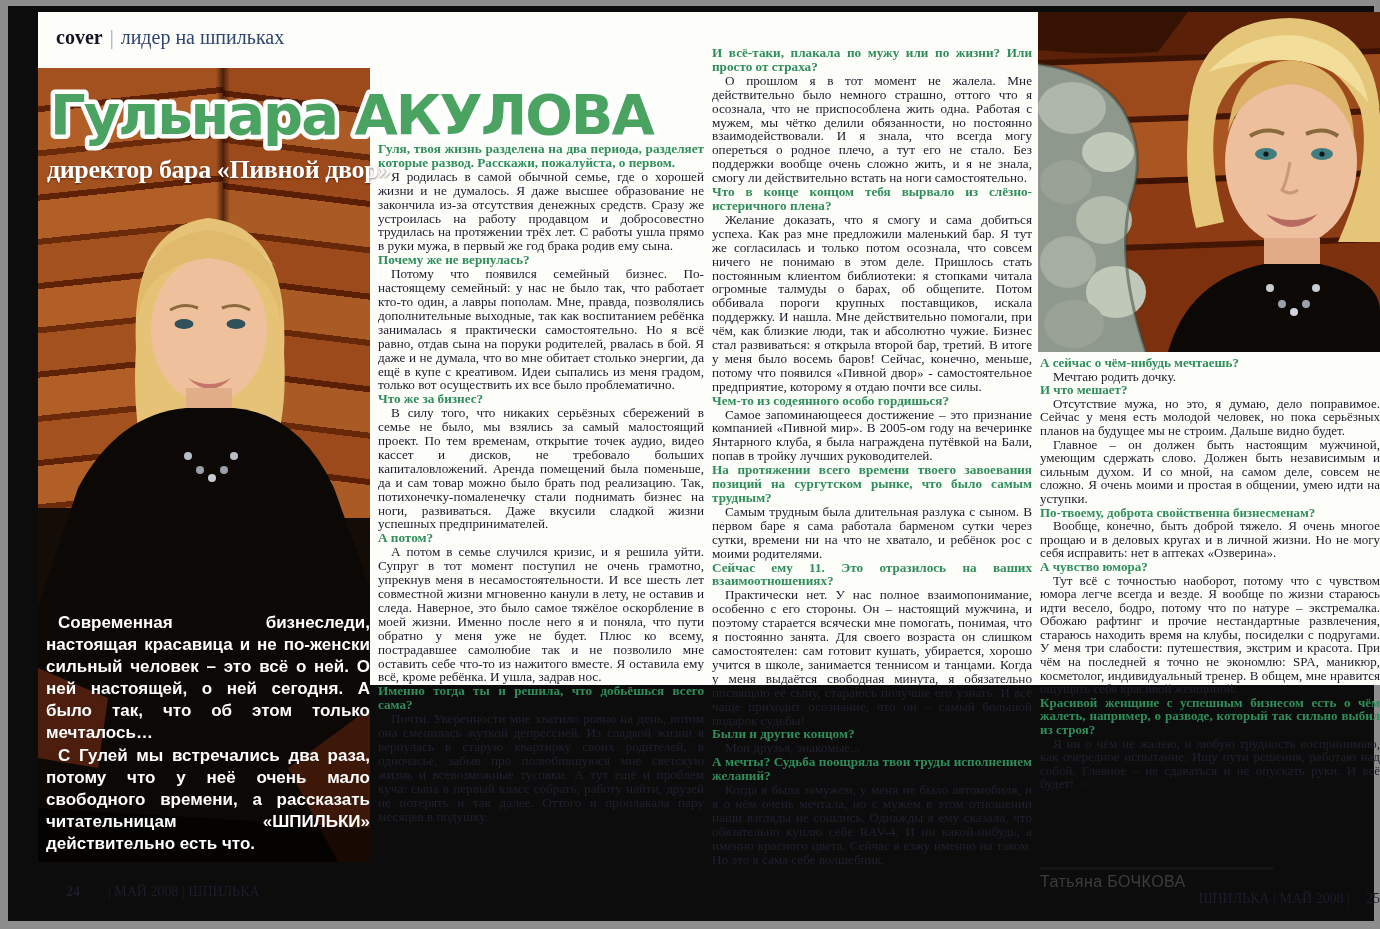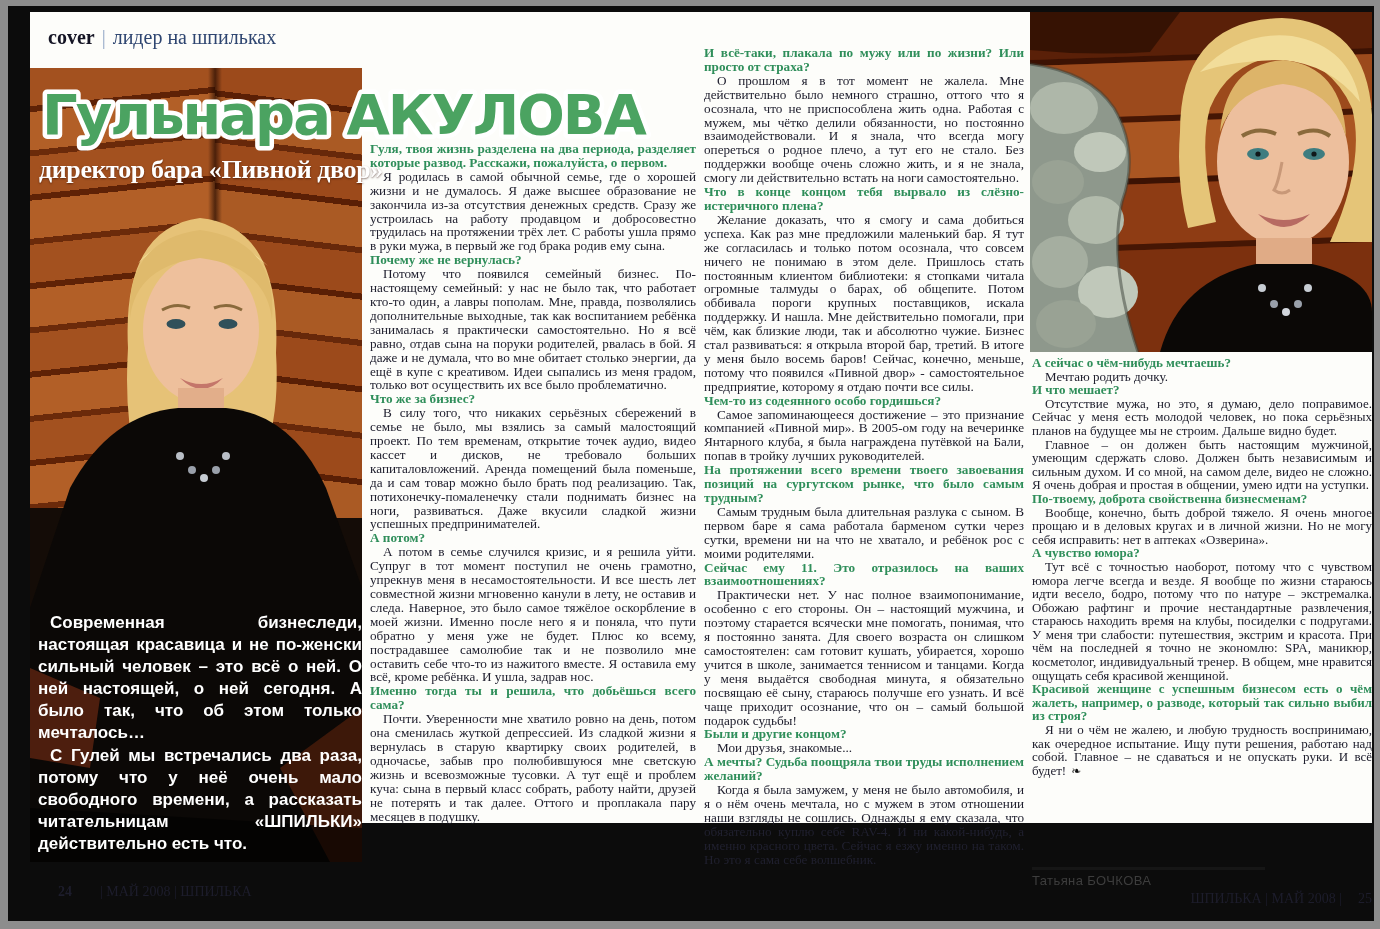--- a/index.html
+++ b/index.html
@@ -2,21 +2,21 @@
 <html><head>
 <meta charset="utf-8">
 <style>
   html,body { margin:0; padding:0; }
   body {
     width:1380px; height:929px; position:relative;
     background:#8d8d8d; overflow:hidden;
     font-family:"Liberation Serif", serif;
   }
   .mat { position:absolute; left:8px; top:6px; width:1366px; height:915px; background:#0c0c0c; }
-  .spread { position:absolute; left:30px; top:12px; width:1342px; height:811px; background:#fdfdfa; }
+  .spread { position:absolute; left:38px; top:12px; width:1342px; height:673px; background:#fdfdfa; }
 
   
   .page-header { position:absolute; left:18px; top:14px; font-size:20px; white-space:nowrap; }
   .hdr-section { font-weight:bold; color:#141424; }
   .hdr-sep { color:#93a7c7; margin:0 7px; }
   .hdr-tagline { color:#2e4570; }
 
   
   .photo { position:absolute; overflow:hidden; }
   .photo-left { left:0; top:56px; width:332px; height:794px; background:#140c07; }
@@ -47,21 +47,21 @@
   .col p.q { font-weight:bold; color:#2f8e5a; }
   .col p.a { text-indent:13px; }
   .col1 { left:340px; top:130px; width:326px; height:724px; }
   .col2 { left:674px; top:34px;  width:320px; height:822px; }
   .col3 { left:1002px; top:344px; width:340px; height:512px; font-size:13px; line-height:13.6px; }
   .endmark { margin-left:5px; color:#111; font-size:12px; }
 
   
   .author-rule { position:absolute; left:1002px; top:855px; width:233px; height:3px; background:#161616; }
   .author { position:absolute; left:1002px; top:861px; font-family:"Liberation Sans", sans-serif;
-    font-size:13px; color:#3d3d3d; letter-spacing:.4px; }
+    font-size:16px; color:#3d3d3d; letter-spacing:.4px; }
   .footer-left { position:absolute; left:28px; top:872px; font-size:14px; color:#1d1d2c; }
   .footer-left .pagenum { font-weight:bold; margin-right:28px; }
   .footer-right { position:absolute; left:1002px; top:879px; width:340px; text-align:right;
     font-size:14px; color:#1d1d2c; }
   .footer-right .pagenum { font-weight:normal; margin-left:16px; }
 </style>
 </head>
 <body>
 
 <div class="mat"></div>
@@ -197,21 +197,21 @@
 
       <path d="M0 0 L150 0 L120 40 Q60 44 0 38 Z" fill="#301002" opacity="0.85"></path>
     </svg>
   </div>
 
   <div class="col col3" id="col3">
       <p class="q">А сейчас о чём-нибудь мечтаешь?</p>
       <p class="a">Мечтаю родить дочку.</p>
       <p class="q">И что мешает?</p>
       <p class="a">Отсутствие мужа, но это, я думаю, дело поправимое. Сейчас у меня есть молодой человек, но пока серьёзных планов на будущее мы не строим. Дальше видно будет.</p>
-      <p class="a">Главное – он должен быть настоящим мужчиной, умеющим сдержать слово. Должен быть независимым и сильным духом. И со мной, на самом деле, видео не сложно. Я очень добрая и простая в общении, умею идти на уступки.</p>
+      <p class="a">Главное – он должен быть настоящим мужчиной, умеющим сдержать слово. Должен быть независимым и сильным духом. И со мной, на самом деле, совсем не сложно. Я очень моими и простая в общении, умею идти на уступки.</p>
       <p class="q">По-твоему, доброта свойственна бизнесменам?</p>
       <p class="a">Вообще, конечно, быть доброй тяжело. Я очень многое прощаю и в деловых кругах и в личной жизни. Но не могу себя исправить: нет в аптеках «Озверина».</p>
       <p class="q">А чувство юмора?</p>
       <p class="a">Тут всё с точностью наоборот, потому что с чувством юмора легче всегда и везде. Я вообще по жизни стараюсь идти весело, бодро, потому что по натуре – экстремалка. Обожаю рафтинг и прочие нестандартные развлечения, стараюсь находить время на клубы, посиделки с подругами. У меня три слабости: путешествия, экстрим и красота. При чём на последней я точно не экономлю: SPA, маникюр, косметолог, индивидуальный тренер. В общем, мне нравится ощущать себя красивой женщиной.</p>
       <p class="q">Красивой женщине с успешным бизнесом есть о чём жалеть, например, о разводе, который так сильно выбил из строя?</p>
       <p class="a">Я ни о чём не жалею, и любую трудность воспринимаю, как очередное испытание. Ищу пути решения, работаю над собой. Главное – не сдаваться и не опускать руки. И всё будет!<span class="endmark">❧</span></p>
     </div>
 
   <div class="author-rule"></div>
   <div class="author">Татьяна БОЧКОВА</div>

